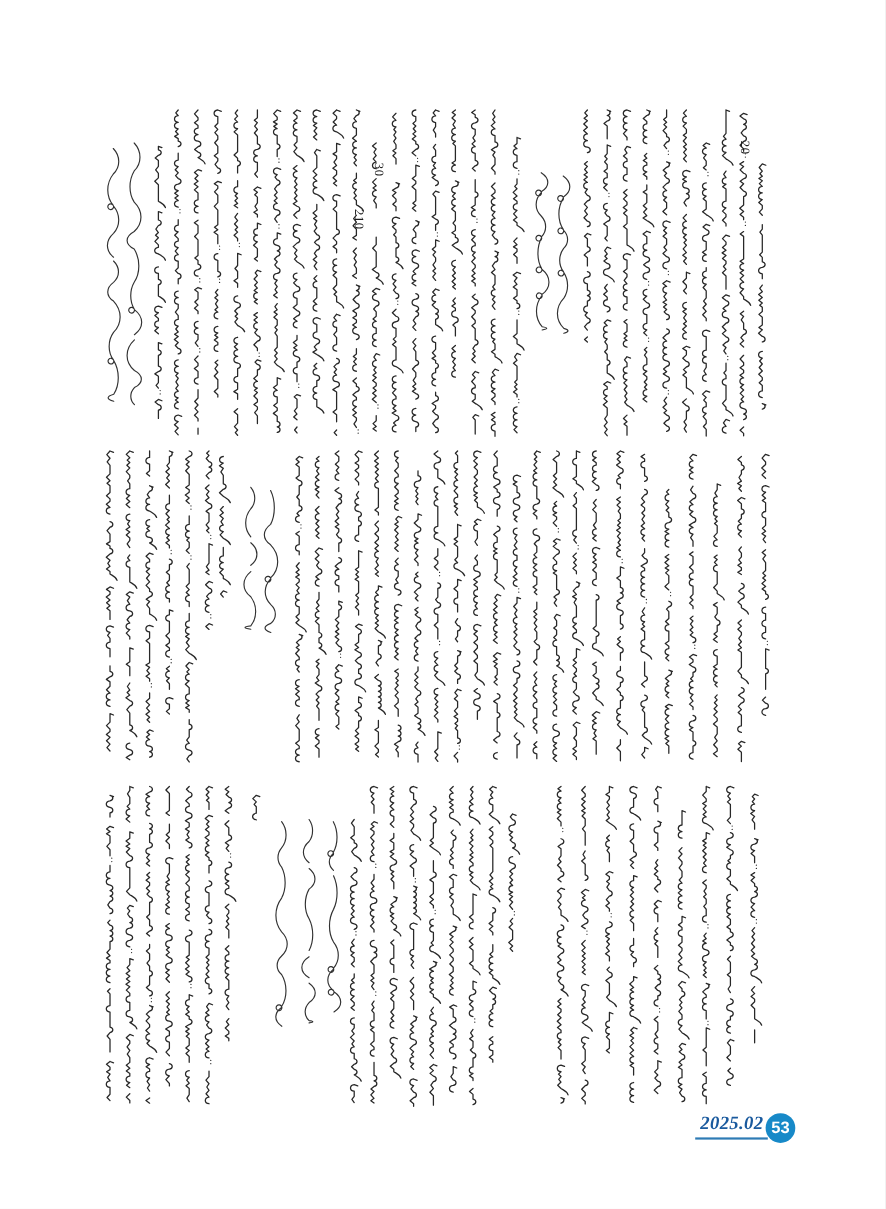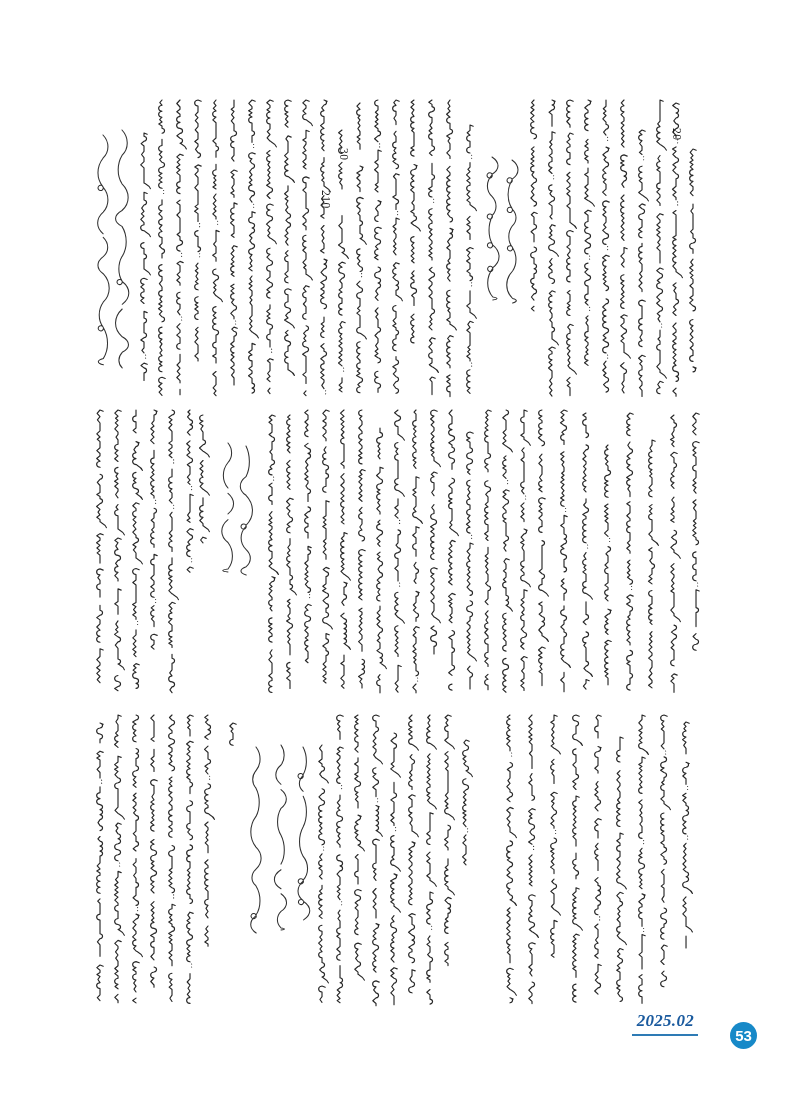--- a/index.html
+++ b/index.html
@@ -39,26 +39,26 @@
     font:italic 700 17px "Liberation Serif",serif;
     color:var(--accent,#1a5a9e);
     letter-spacing:.3px;
     white-space:nowrap;
   }
   .issue-underline{
     position:absolute;left:32px;top:26px;width:66px;height:2px;
     background:var(--accent-light,#2e7bb5);
   }
   .badge{
-    position:absolute;left:96px;top:14px;width:27px;height:27px;
+    position:absolute;left:96px;top:4px;width:27px;height:27px;
     border-radius:50%;
     background:var(--badge,#1789c8);
     color:var(--badge-text,#ffffff);
     font:700 15px "Liberation Sans",sans-serif;
-    display:flex;align-items:center;justify-content:center;margin-left:34px;
+    display:flex;align-items:center;justify-content:center;
   }
 </style>
 </head>
 <body>
 
 <div class="page">
   <div id="bands">
       <div class="band" style="left: 97px; top: 100px; width: 612px; height: 292px;">
         <div class="col cursive" style="left: -7px; top: 35px; height: 230px;">
           <svg width="20" height="230" viewBox="-13 0 20 230">

